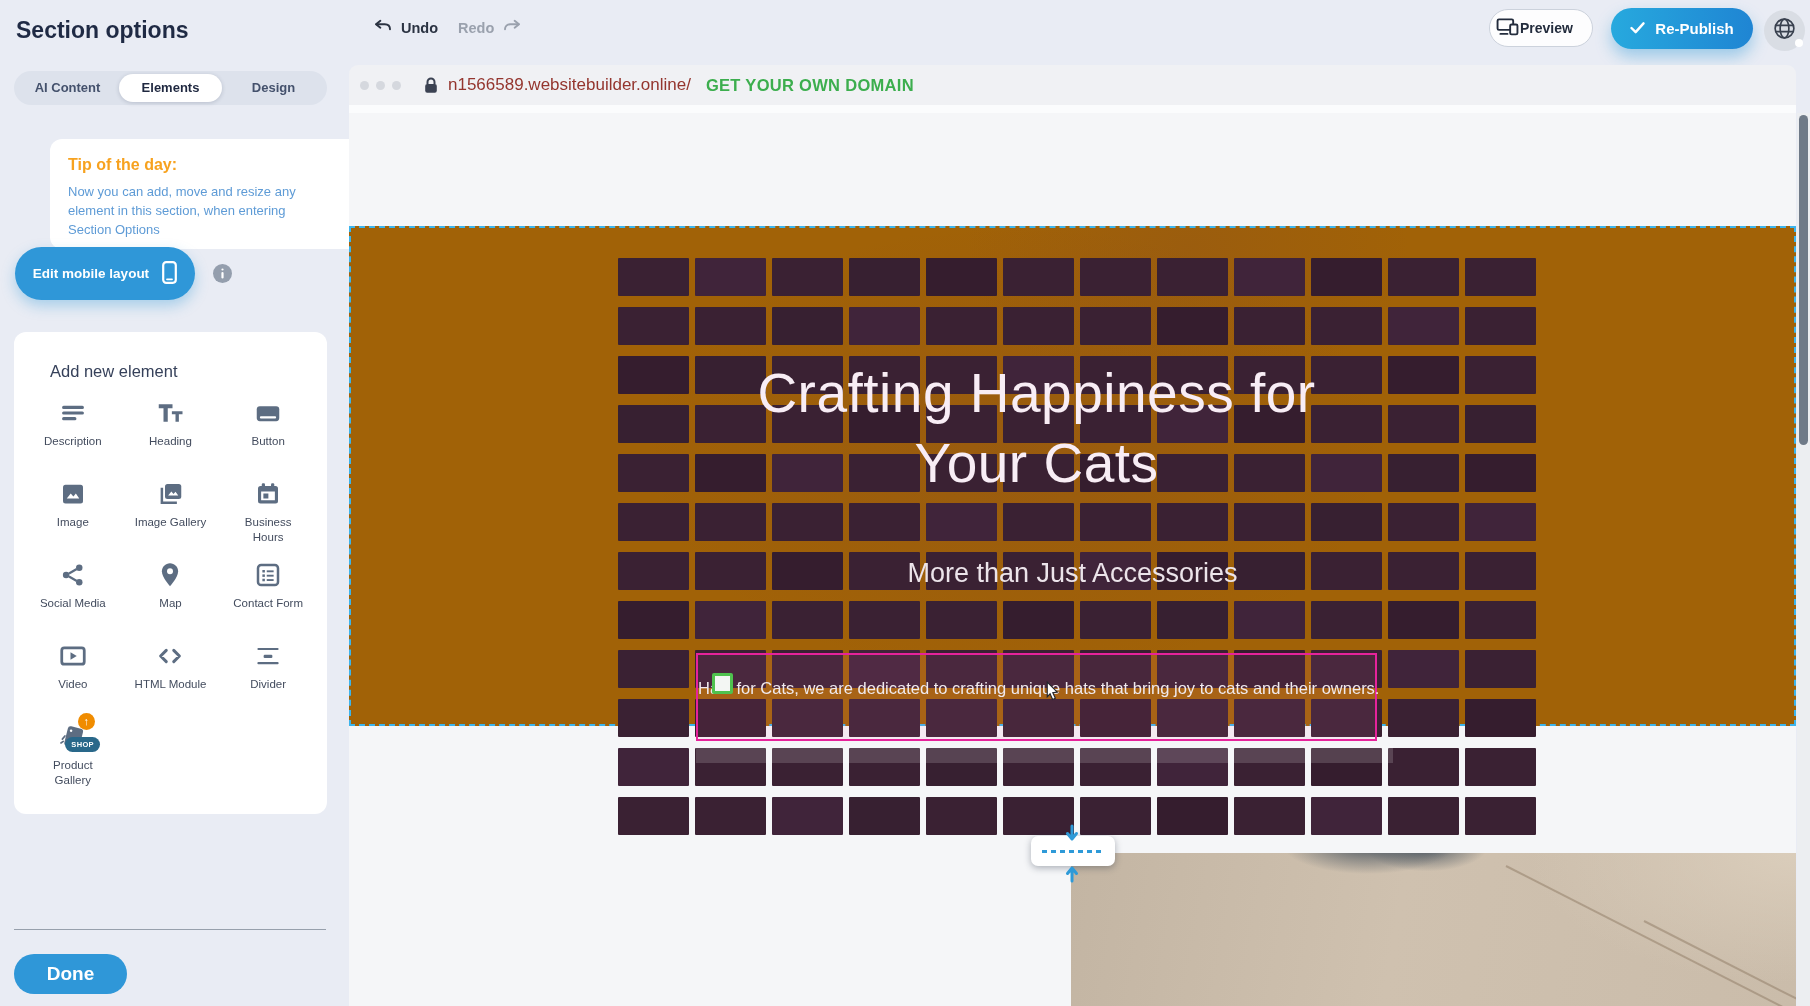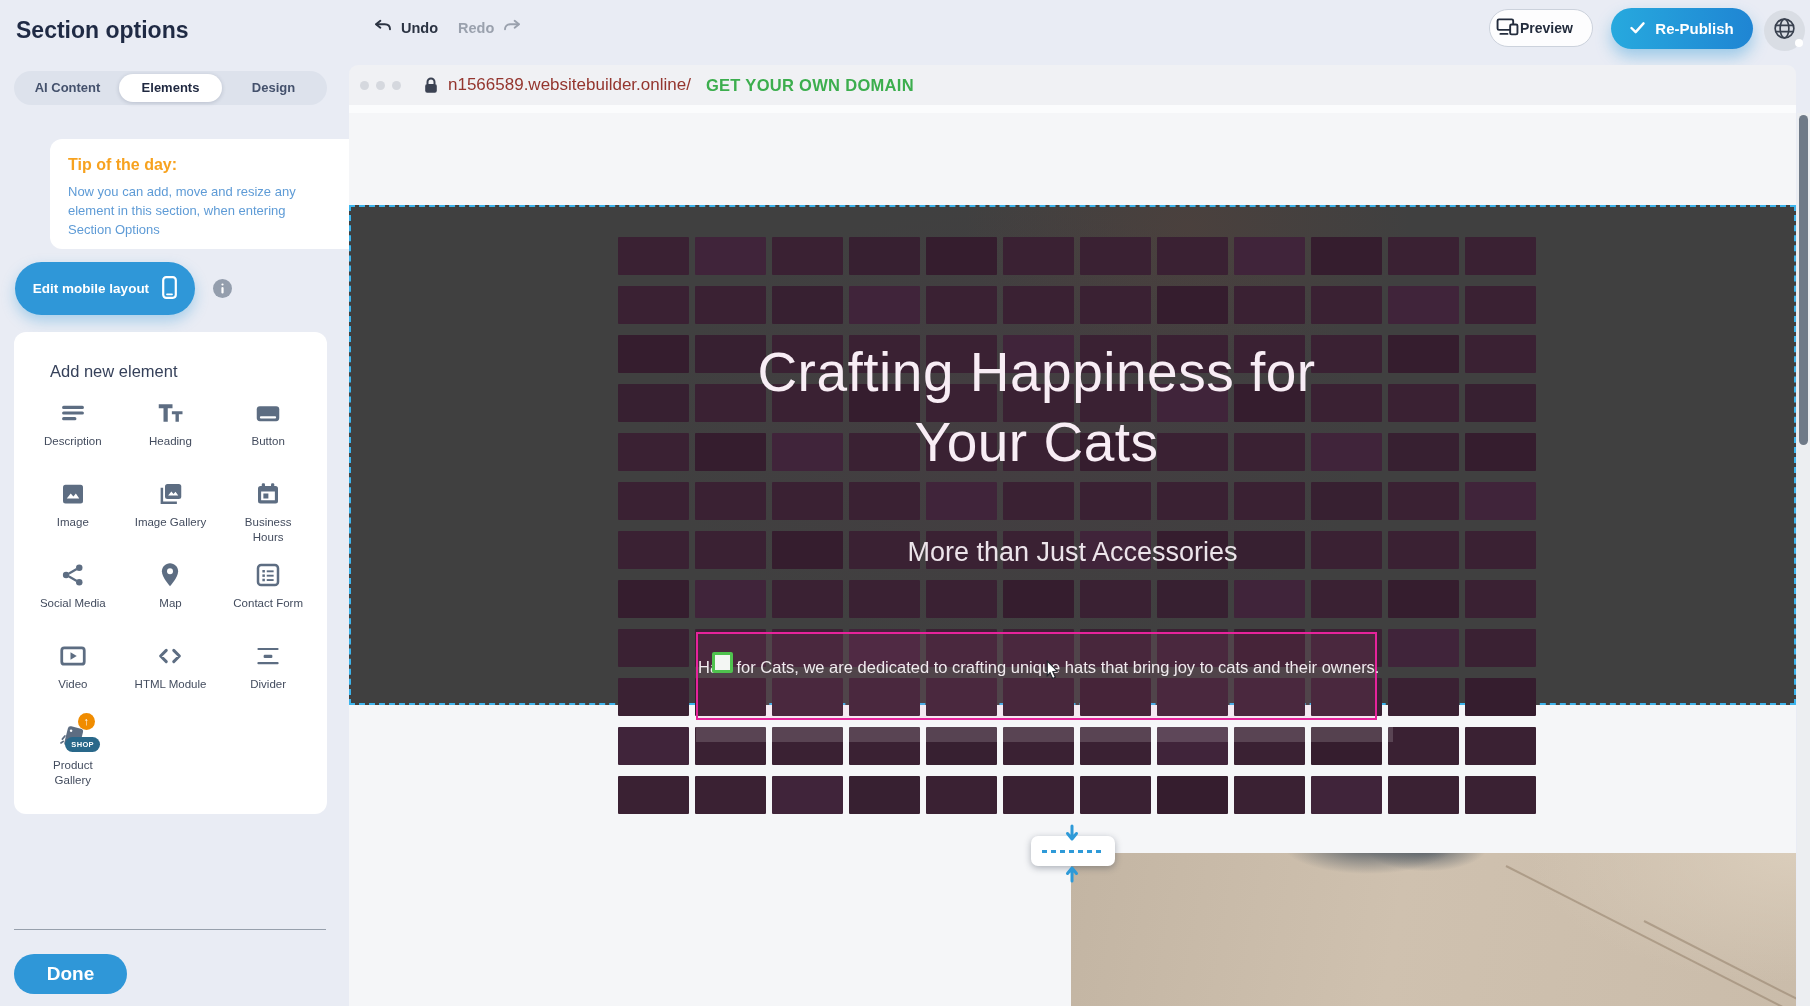--- a/index.html
+++ b/index.html
@@ -12,21 +12,21 @@
   .sb-title{position:absolute;left:16px;top:17px;font-size:23px;font-weight:700;color:#1f2a44;}
   .sb-tabs{position:absolute;left:14px;top:71px;width:313px;height:34px;background:#dde2ec;
            border-radius:17px;display:flex;align-items:center;padding:2px;box-sizing:border-box;}
   .sb-tab{flex:1;text-align:center;font-size:13px;font-weight:700;color:#44516c;line-height:28px;
           border-radius:15px;cursor:pointer;}
   .sb-tab.active{background:#fff;color:#1f2840;box-shadow:0 1px 4px rgba(40,50,80,.2);}
   .tip-card{position:absolute;left:14px;top:139px;width:313px;height:110px;background:#fff;
             border-radius:12px;padding:17px 18px;box-sizing:border-box;margin-left:36px;}
   .tip-title{color:var(--tip-orange,#f7a21f);font-size:16px;font-weight:700;}
   .tip-body{margin-top:9px;color:var(--tip-blue,#5e9bd6);font-size:13px;line-height:1.45;width:260px;}
-  .edit-row{position:absolute;left:15px;top:262px;display:flex;align-items:center;}
+  .edit-row{position:absolute;left:15px;top:247px;display:flex;align-items:center;}
   .edit-btn{width:180px;height:53px;border:none;border-radius:27px;background:var(--accent-blue,#2f97d8);
             color:#fff;font-size:13.5px;font-weight:700;display:flex;align-items:center;justify-content:center;
             gap:13px;box-shadow:0 6px 14px rgba(47,151,216,.35);cursor:pointer;font-family:inherit;}
   .info-btn{margin-left:18px;width:19px;height:19px;cursor:pointer;}
   .add-card{position:absolute;left:14px;top:332px;width:313px;height:482px;background:#fff;
             border-radius:12px;padding:30px 10px 0;box-sizing:border-box;}
   .add-title{font-size:16.5px;color:#36415a;margin-left:26px;font-weight:500;}
   .el-grid{margin-top:16px;display:grid;grid-template-columns:repeat(3,1fr);row-gap:14px;}
   .el-item{display:flex;flex-direction:column;align-items:center;min-height:67px;cursor:pointer;}
   .el-icon{height:32px;display:flex;align-items:center;justify-content:center;position:relative;}
@@ -73,21 +73,21 @@
   .viewport{position:absolute;left:349px;top:113px;width:1447px;height:893px;overflow:hidden;background:#f5f6f8;}
   .site-header{position:absolute;left:0;top:0;width:100%;height:96px;background:var(--header-red,#e13b30);}
   .logo{position:absolute;left:29px;top:37px;color:#fff;font-size:19px;font-weight:700;letter-spacing:.6px;
         transform:scaleX(.72);transform-origin:left center;white-space:nowrap;cursor:pointer;}
   .nav{position:absolute;right:56px;top:26px;display:flex;align-items:flex-start;gap:33px;}
   .nav-item{color:#fbe9e7;font-size:15.5px;cursor:pointer;}
   .nav-item.active{color:#fff;padding-bottom:9px;border-bottom:2px solid #fff;}
   .nav-more{display:flex;gap:3.5px;margin-top:8px;cursor:pointer;}
   .nav-more i{width:3.5px;height:3.5px;border-radius:50%;background:#fff;display:block;}
 
-  .hero{position:absolute;left:0;top:92px;width:100%;height:500px;background:#404040;
+  .hero{position:absolute;left:0;top:113px;width:100%;height:500px;background:#a16207;
         border:2px dashed var(--section-dashed-blue,#3cb4ec);box-sizing:border-box;z-index:2;}
   .hero::before{content:'';position:absolute;inset:0;
         background:radial-gradient(ellipse 320px 220px at 58% 4%,rgba(125,67,48,.17),transparent 70%),
                    radial-gradient(ellipse 520px 320px at 46% 45%,rgba(95,42,72,.12),transparent 72%);}
   .tiles{position:absolute;left:267px;top:30px;display:grid;grid-template-columns:repeat(12,71px);
          grid-auto-rows:38px;column-gap:6px;row-gap:11px;}
   .tile{background:#3a2133;border-radius:1px;}
   .tile:nth-child(5n){background:#351d2e;}
   .tile:nth-child(7n+2){background:#40243a;}
   .tile:nth-child(11n+4){background:#372031;}

